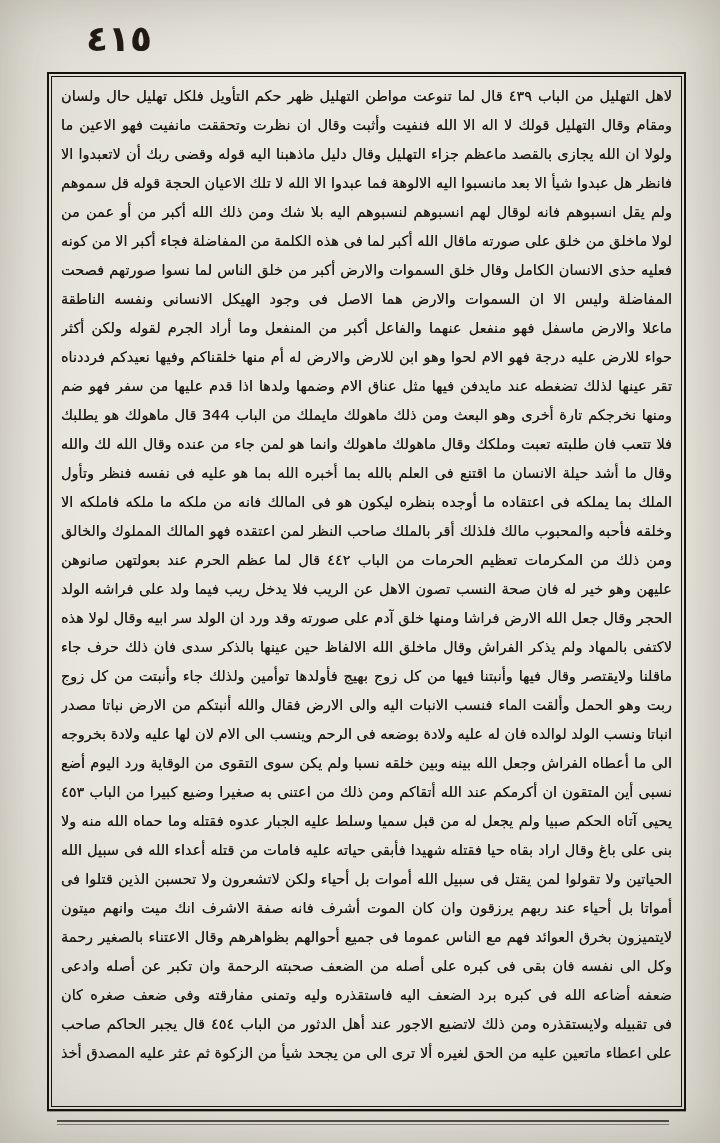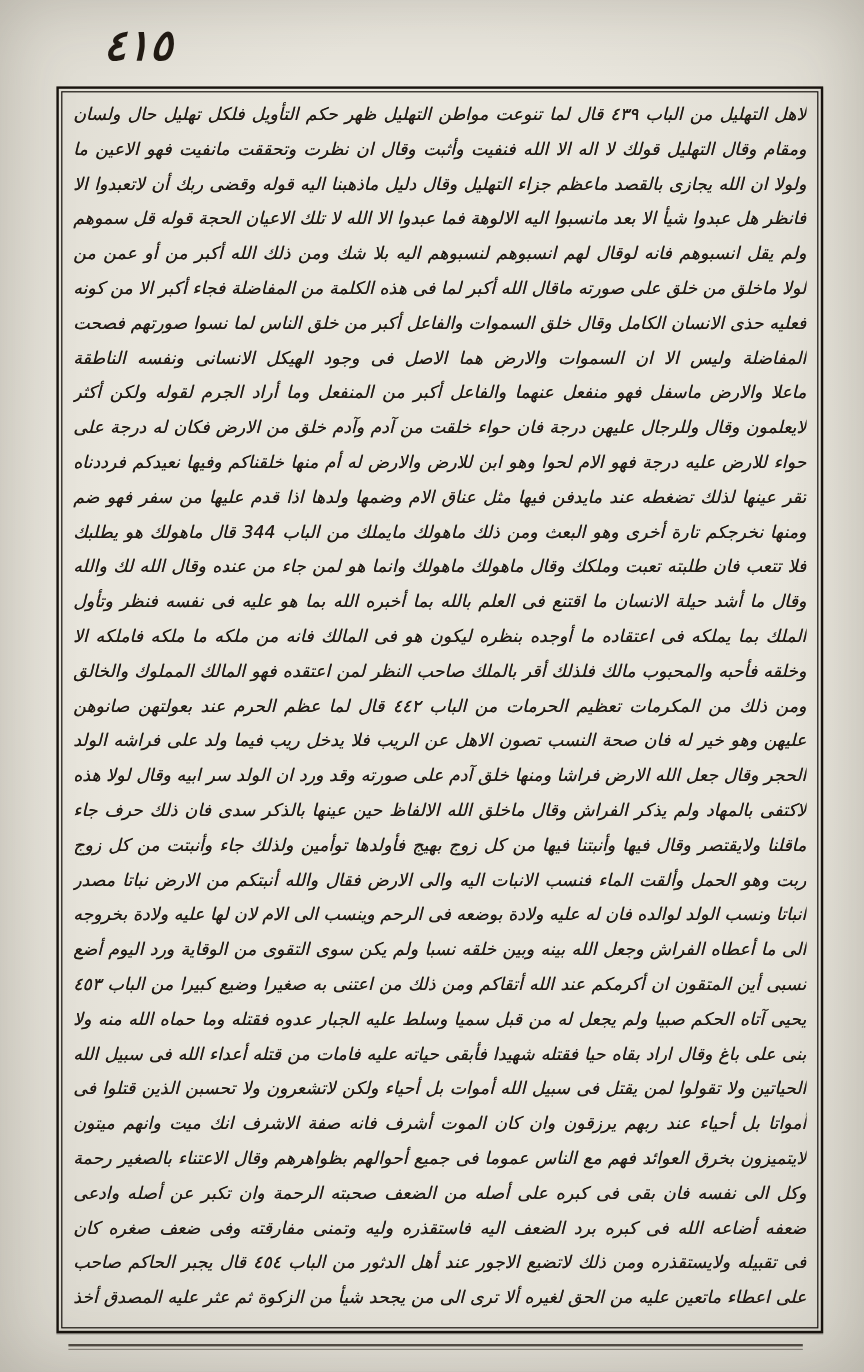--- a/index.html
+++ b/index.html
@@ -1,21 +1,21 @@
 <!DOCTYPE html>
 <html lang="ar" style="--paper: #e9e6dd; --ink: #211a13; --border: #17120d;"><head>
 <meta charset="utf-8">
 <style>
   :root{
     --paper:#e9e6dd;
     --paper-edge:#d8d5cb;
     --ink:#211a13;
     --border:#17120d;
   }
-  *{box-sizing:border-box;margin:0;padding:0;font-style:italic;}
+  *{box-sizing:border-box;margin:0;padding:0;}
   html,body{width:720px;height:1143px;}
   body{
     background:#d8d5cb;
     font-family:"DejaVu Sans", sans-serif;
     overflow:hidden;
   }
   .page{
     position:relative;
     width:720px;height:1143px;
     background:radial-gradient(ellipse at 50% 45%, var(--paper) 55%, var(--paper-edge) 100%);
@@ -77,24 +77,23 @@
 
   <div class="frame-outer">
     <div class="frame-inner">
       <div class="text-block" dir="rtl">
           <div class="line">لاهل التهليل من الباب ٤٣٩ قال لما تنوعت مواطن التهليل ظهر حكم التأويل فلكل تهليل حال ولسان ورجال</div>
           <div class="line">ومقام وقال التهليل قولك لا اله الا الله فنفيت وأثبت وقال ان نظرت وتحققت مانفيت فهو الاعين ما أثبت</div>
           <div class="line">ولولا ان الله يجازى بالقصد ماعظم جزاء التهليل وقال دليل ماذهبنا اليه قوله وقضى ربك أن لاتعبدوا الا اياه</div>
           <div class="line">فانظر هل عبدوا شيأ الا بعد مانسبوا اليه الالوهة فما عبدوا الا الله لا تلك الاعيان الحجة قوله قل سموهم وهو العلم كله</div>
           <div class="line">ولم يقل انسبوهم فانه لوقال لهم انسبوهم لنسبوهم اليه بلا شك ومن ذلك الله أكبر من أو عمن من الباب ٤٤٠ قال</div>
           <div class="line">لولا ماخلق من خلق على صورته ماقال الله أكبر لما فى هذه الكلمة من المفاضلة فجاء أكبر الا من كونه الاصل</div>
-          <div class="line">فعليه حذى الانسان الكامل وقال خلق السموات والفاعل أكبر من خلق الناس لما نسوا صورتهم فصحت</div>
+          <div class="line">فعليه حذى الانسان الكامل وقال خلق السموات والارض أكبر من خلق الناس لما نسوا صورتهم فصحت</div>
           <div class="line">المفاضلة وليس الا ان السموات والارض هما الاصل فى وجود الهيكل الانسانى ونفسه الناطقة فالسموات</div>
           <div class="line">ماعلا والارض ماسفل فهو منفعل عنهما والفاعل أكبر من المنفعل وما أراد الجرم لقوله ولكن أكثر الناس</div>
-          <div class="line">لايعلمون وقال وللرجال عليهن درجة فان حواء خلقت من آدم وآدم خلق من الارض فكان له درجة على</div>
           <div class="line">حواء للارض عليه درجة فهو الام لحوا وهو ابن للارض والارض له أم منها خلقناكم وفيها نعيدكم فرددناه الى أمك كى</div>
           <div class="line">تقر عينها لذلك تضغطه عند مايدفن فيها مثل عناق الام وضمها ولدها اذا قدم عليها من سفر فهو ضم محبة</div>
           <div class="line">ومنها نخرجكم تارة أخرى وهو البعث ومن ذلك ماهولك مايملك من الباب 344 قال ماهولك هو يطلبك</div>
           <div class="line">فلا تتعب فان طلبته تعبت وملكك وقال ماهولك ماهولك وانما هو لمن جاء من عنده وقال الله لك والله لايملك</div>
           <div class="line">وقال ما أشد حيلة الانسان ما اقتنع فى العلم بالله بما أخبره الله بما هو عليه فى نفسه فنظر وتأول عسى يخرج عن</div>
           <div class="line">الملك بما يملكه فى اعتقاده ما أوجده بنظره ليكون هو فى المالك فانه من ملكه ما ملكه فاملكه الا نفسه لانه صنعه</div>
           <div class="line">وخلقه فأحبه والمحبوب مالك فلذلك أقر بالملك صاحب النظر لمن اعتقده فهو المالك المملوك والخالق المخلوق فافهم</div>
           <div class="line">ومن ذلك من المكرمات تعظيم الحرمات من الباب ٤٤٢ قال لما عظم الحرم عند بعولتهن صانوهن وغاروا</div>
           <div class="line">عليهن وهو خير له فان صحة النسب تصون الاهل عن الريب فلا يدخل ريب فيما ولد على فراشه الولد للفراش وللعاهر</div>
           <div class="line">الحجر وقال جعل الله الارض فراشا ومنها خلق آدم على صورته وقد ورد ان الولد سر ابيه وقال لولا هذه الحكمة المطلوبة</div>

